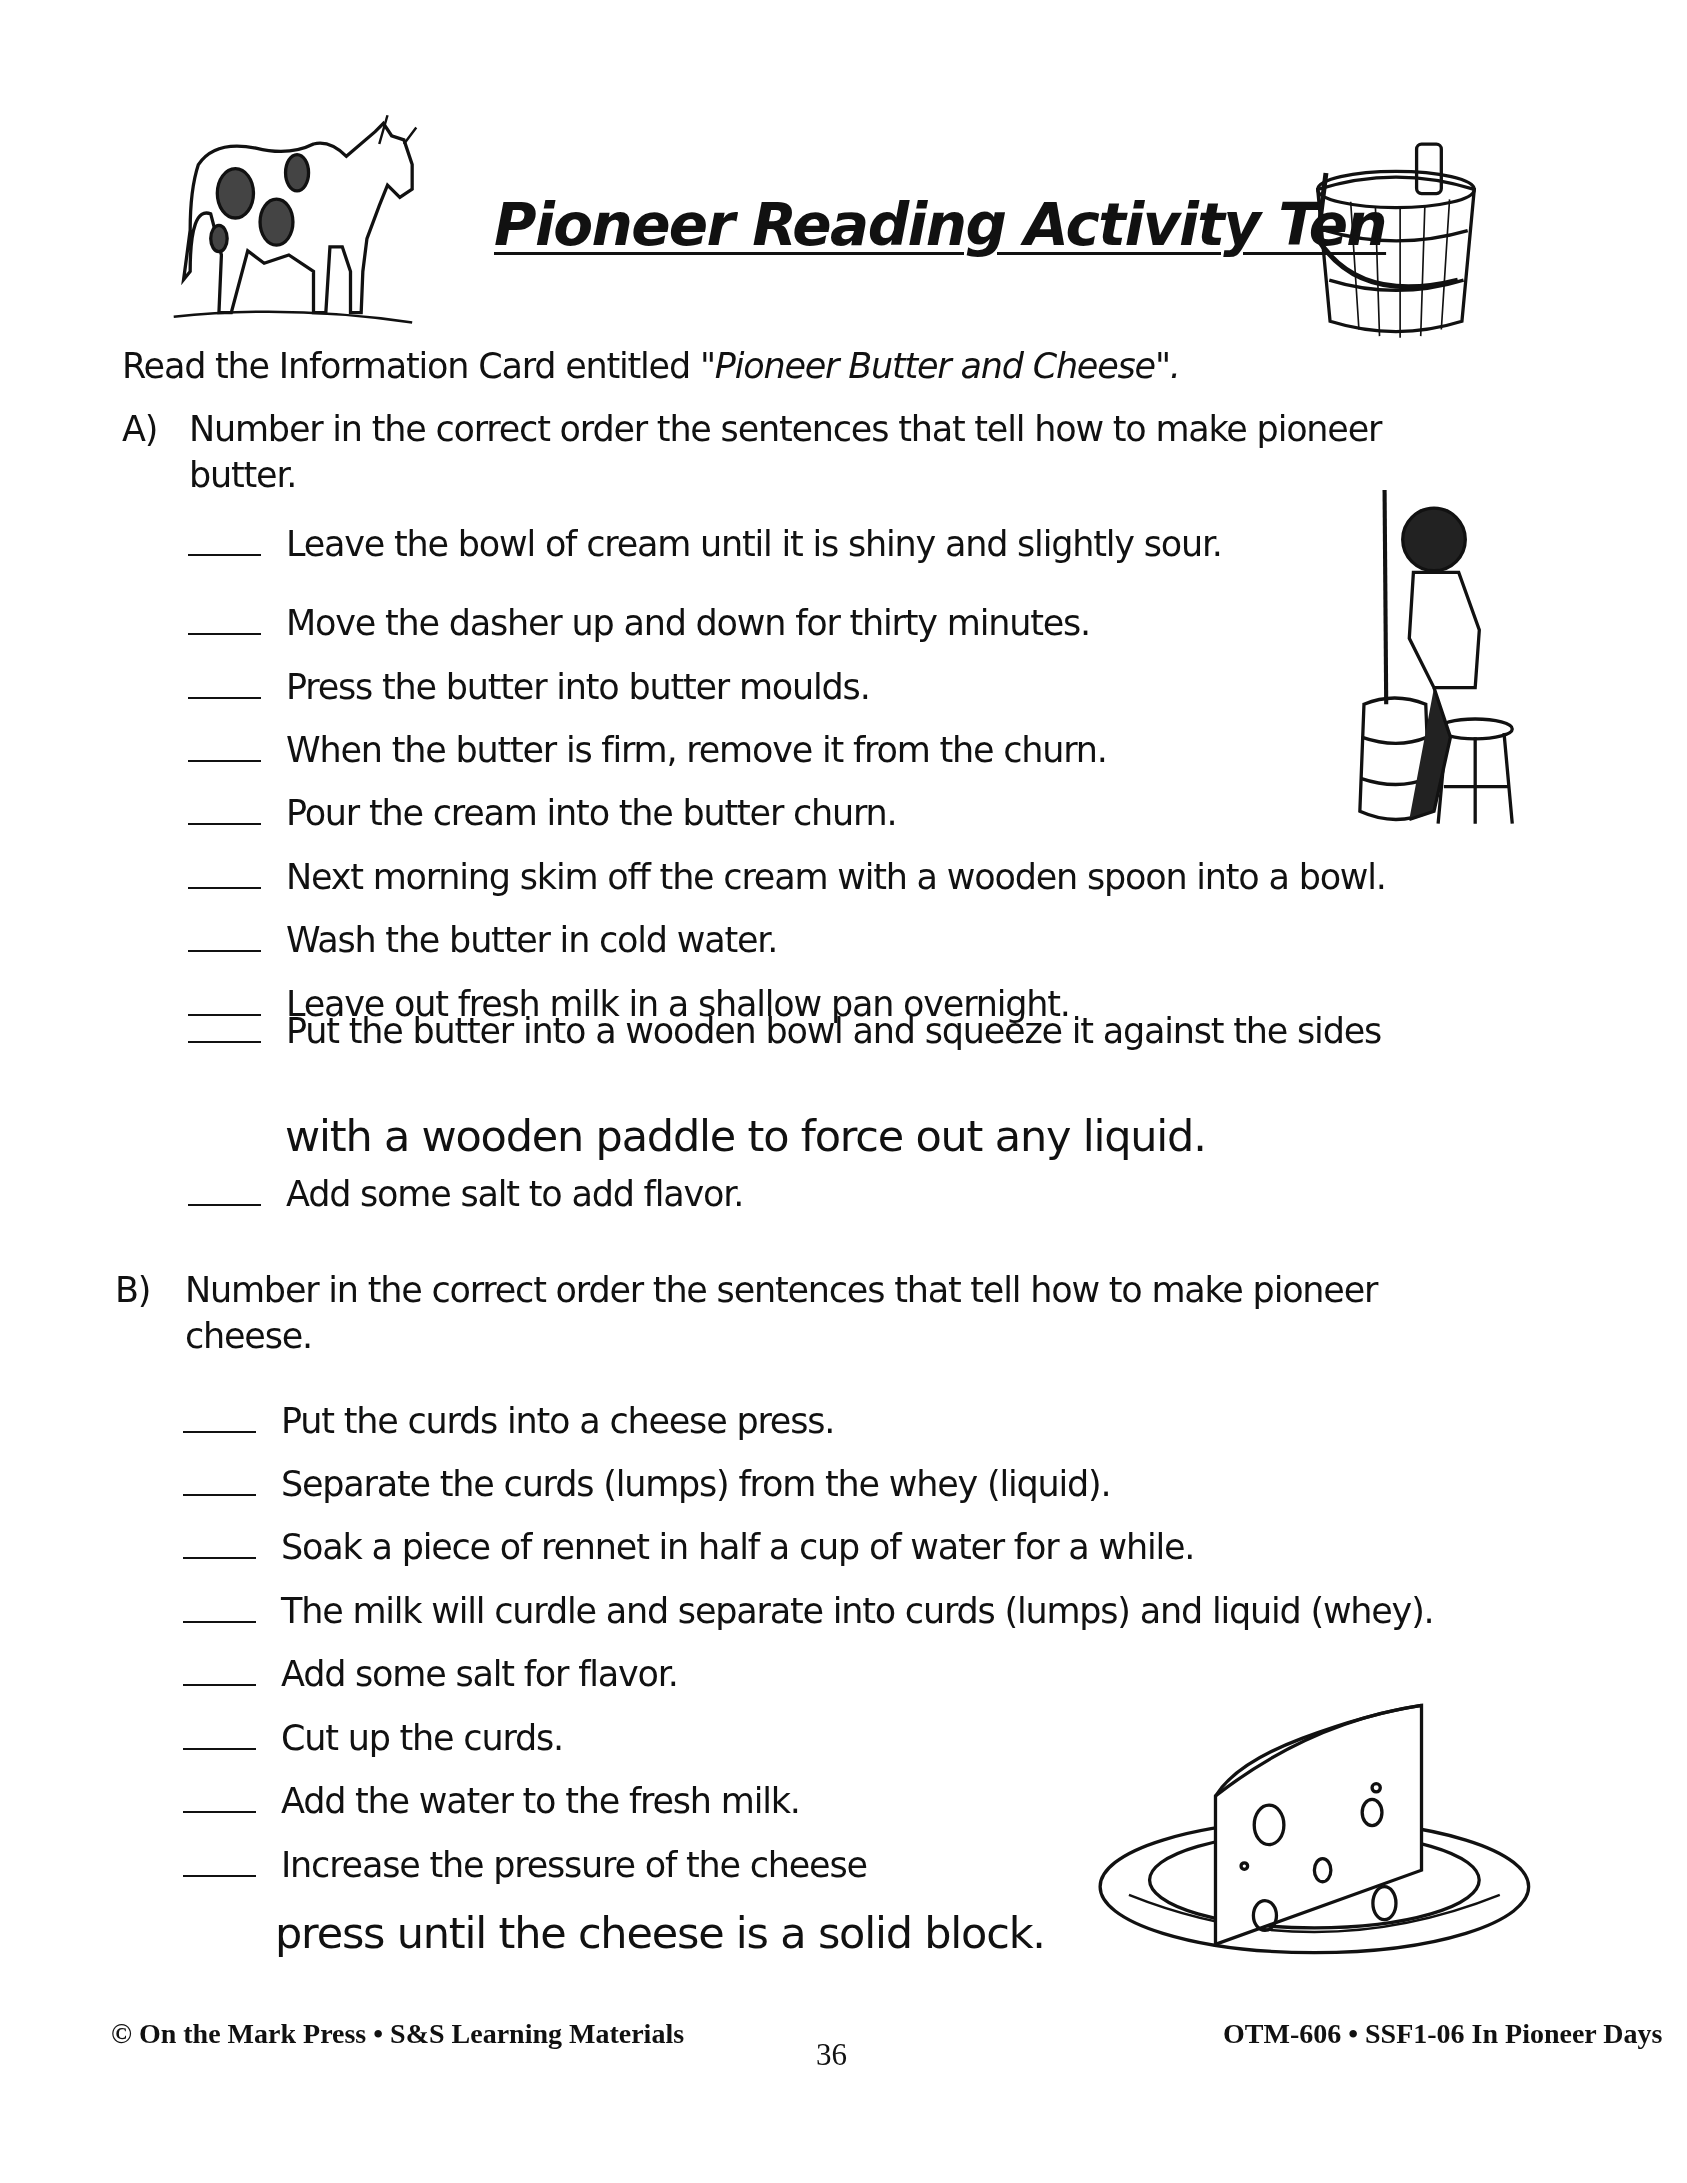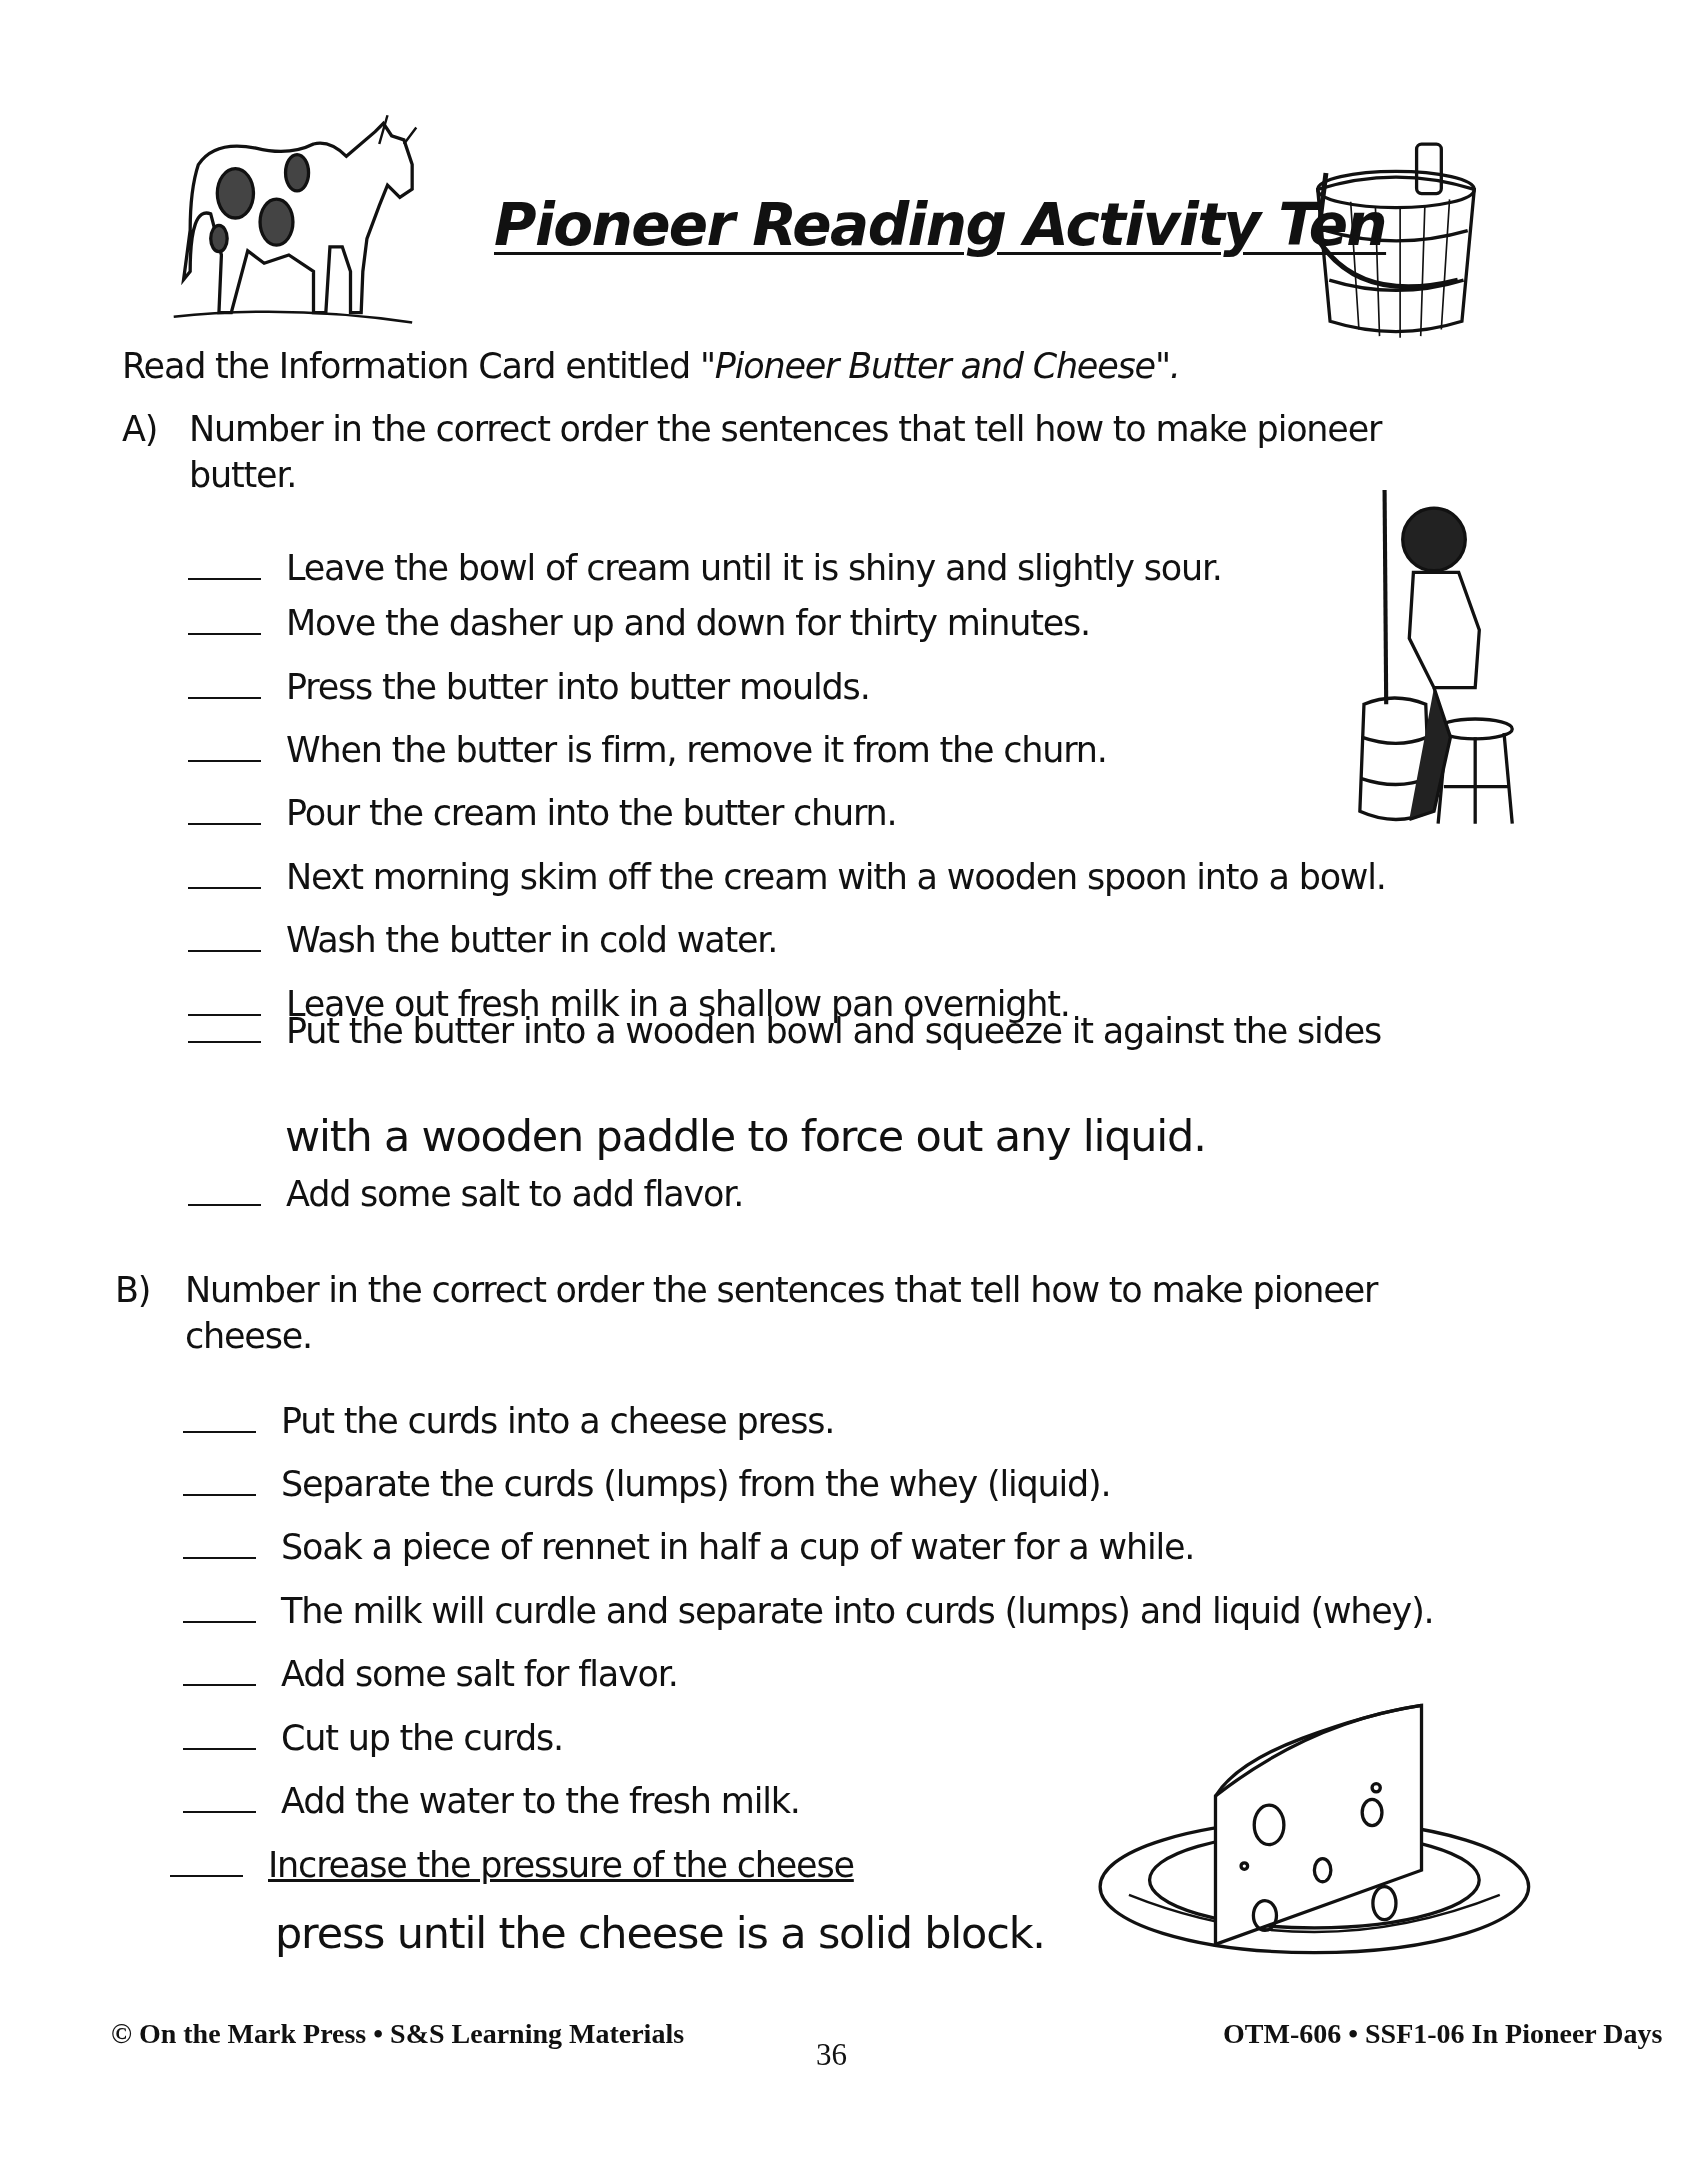--- a/index.html
+++ b/index.html
@@ -43,21 +43,21 @@
 <div class="abs body-text" style="left:122px;top:346px;">
   <span class="bold">Read</span><span> the Information Card entitled </span><span class="ital">"Pioneer Butter and Cheese".</span>
 </div>
 
 <div class="abs body-text" style="left:122px;top:409px;">A)</div>
 <div class="abs body-text" style="left:189px;top:409px;">
   <span class="bold">Number</span><span> in the correct order the sentences that tell how to make pioneer</span>
 </div>
 <div class="abs body-text" style="left:189px;top:455px;">butter.</div>
 
-<div class="item" style="top:548px;"><span class="blank"></span><span>Leave the bowl of cream until it is shiny and slightly sour.</span></div>
+<div class="item" style="top:524px;"><span class="blank"></span><span>Leave the bowl of cream until it is shiny and slightly sour.</span></div>
 <div class="item" style="top:603px;"><span class="blank"></span><span>Move the dasher up and down for thirty minutes.</span></div>
 <div class="item" style="top:667px;"><span class="blank"></span><span>Press the butter into butter moulds.</span></div>
 <div class="item" style="top:730px;"><span class="blank"></span><span>When the butter is firm, remove it from the churn.</span></div>
 <div class="item" style="top:793px;"><span class="blank"></span><span>Pour the cream into the butter churn.</span></div>
 <div class="item" style="top:857px;"><span class="blank"></span><span>Next morning skim off the cream with a wooden spoon into a bowl.</span></div>
 <div class="item" style="top:920px;"><span class="blank"></span><span>Wash the butter in cold water.</span></div>
 <div class="item" style="top:984px;"><span class="blank"></span><span>Leave out fresh milk in a shallow pan overnight.</span></div>
 <div class="item" style="top:1011px;"><span class="blank"></span><span>Put the butter into a wooden bowl and squeeze it against the sides</span></div>
 <div class="cont" style="top:1111px;">with a wooden paddle to force out any liquid.</div>
 <div class="item" style="top:1174px;"><span class="blank"></span><span>Add some salt to add flavor.</span></div>
@@ -79,21 +79,21 @@
 </div>
 <div class="abs body-text" style="left:185px;top:1316px;">cheese.</div>
 
 <div class="item" style="left:183px;top:1401px;"><span class="blank"></span><span>Put the curds into a cheese press.</span></div>
 <div class="item" style="left:183px;top:1464px;"><span class="blank"></span><span>Separate the curds (lumps) from the whey (liquid).</span></div>
 <div class="item" style="left:183px;top:1527px;"><span class="blank"></span><span>Soak a piece of rennet in half a cup of water for a while.</span></div>
 <div class="item" style="left:183px;top:1591px;"><span class="blank"></span><span>The milk will curdle and separate into curds (lumps) and liquid (whey).</span></div>
 <div class="item" style="left:183px;top:1654px;"><span class="blank"></span><span>Add some salt for flavor.</span></div>
 <div class="item" style="left:183px;top:1718px;"><span class="blank"></span><span>Cut up the curds.</span></div>
 <div class="item" style="left:183px;top:1781px;"><span class="blank"></span><span>Add the water to the fresh milk.</span></div>
-<div class="item" style="left:170px;top:1845px;text-decoration:underline;"><span class="blank"></span><span>Increase the pressure of the cheese</span></div>
+<div class="item" style="left:183px;top:1845px;"><span class="blank"></span><span>Increase the pressure of the cheese</span></div>
 <div class="cont" style="left:275px;top:1908px;">press until the cheese is a solid block.</div>
 
 <svg style="left:1096px;top:1697px;" width="445" height="264" viewBox="0 0 540 320" fill="none" stroke="#111" stroke-width="4">
   <ellipse cx="265" cy="230" rx="260" ry="80"></ellipse>
   <ellipse cx="265" cy="222" rx="200" ry="58"></ellipse>
   <path d="M40 240 Q265 330 490 240" stroke-width="3"></path>
   <path d="M145 120 L145 300 L395 210 L395 10 Q260 30 145 120Z" fill="#fff"></path>
   <path d="M145 120 Q170 80 250 50 Q330 20 395 10"></path>
   <ellipse cx="210" cy="155" rx="18" ry="24"></ellipse>
   <ellipse cx="335" cy="140" rx="12" ry="16"></ellipse>

